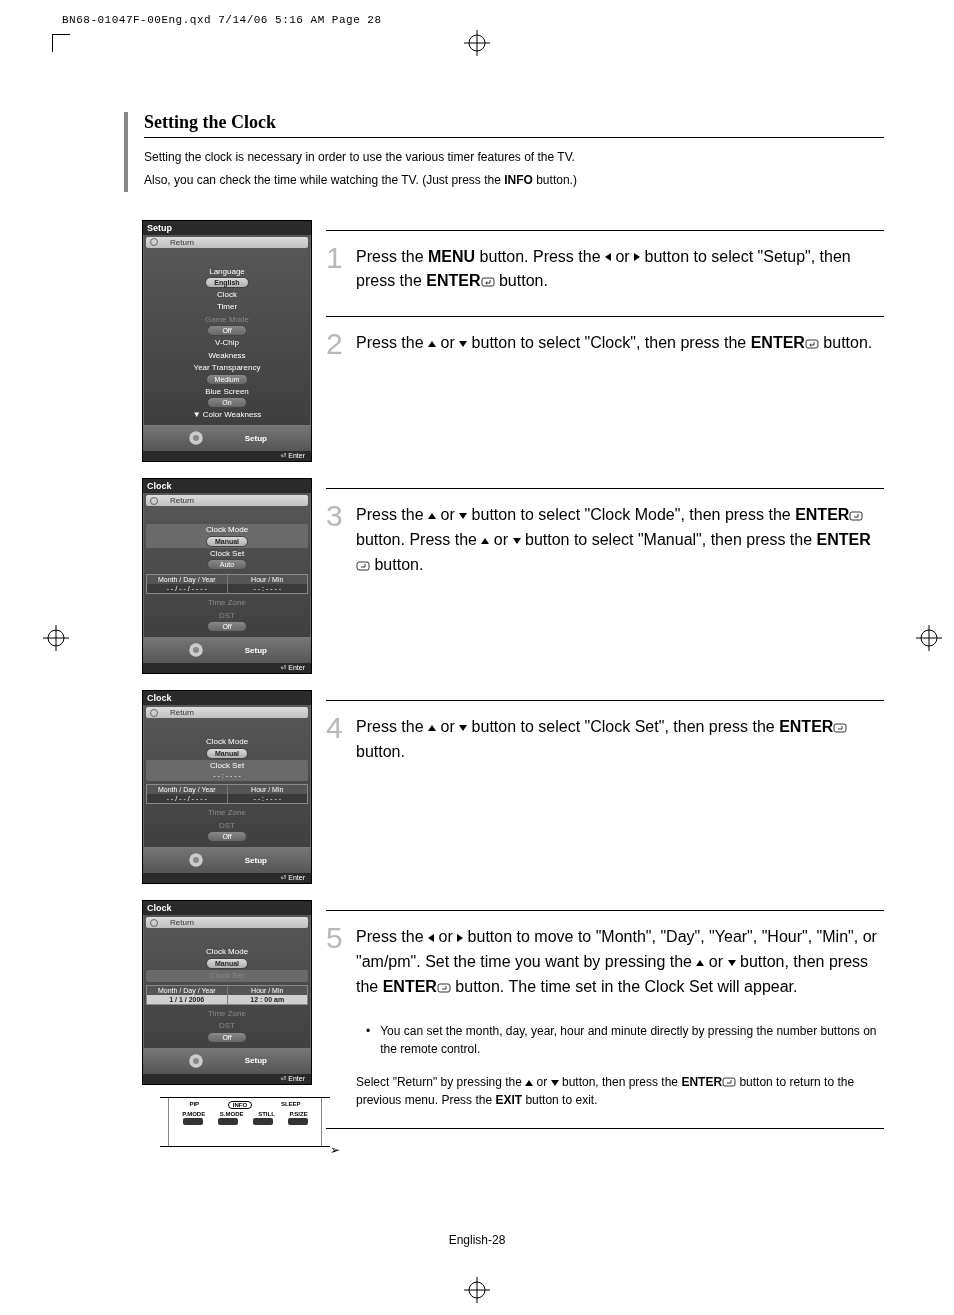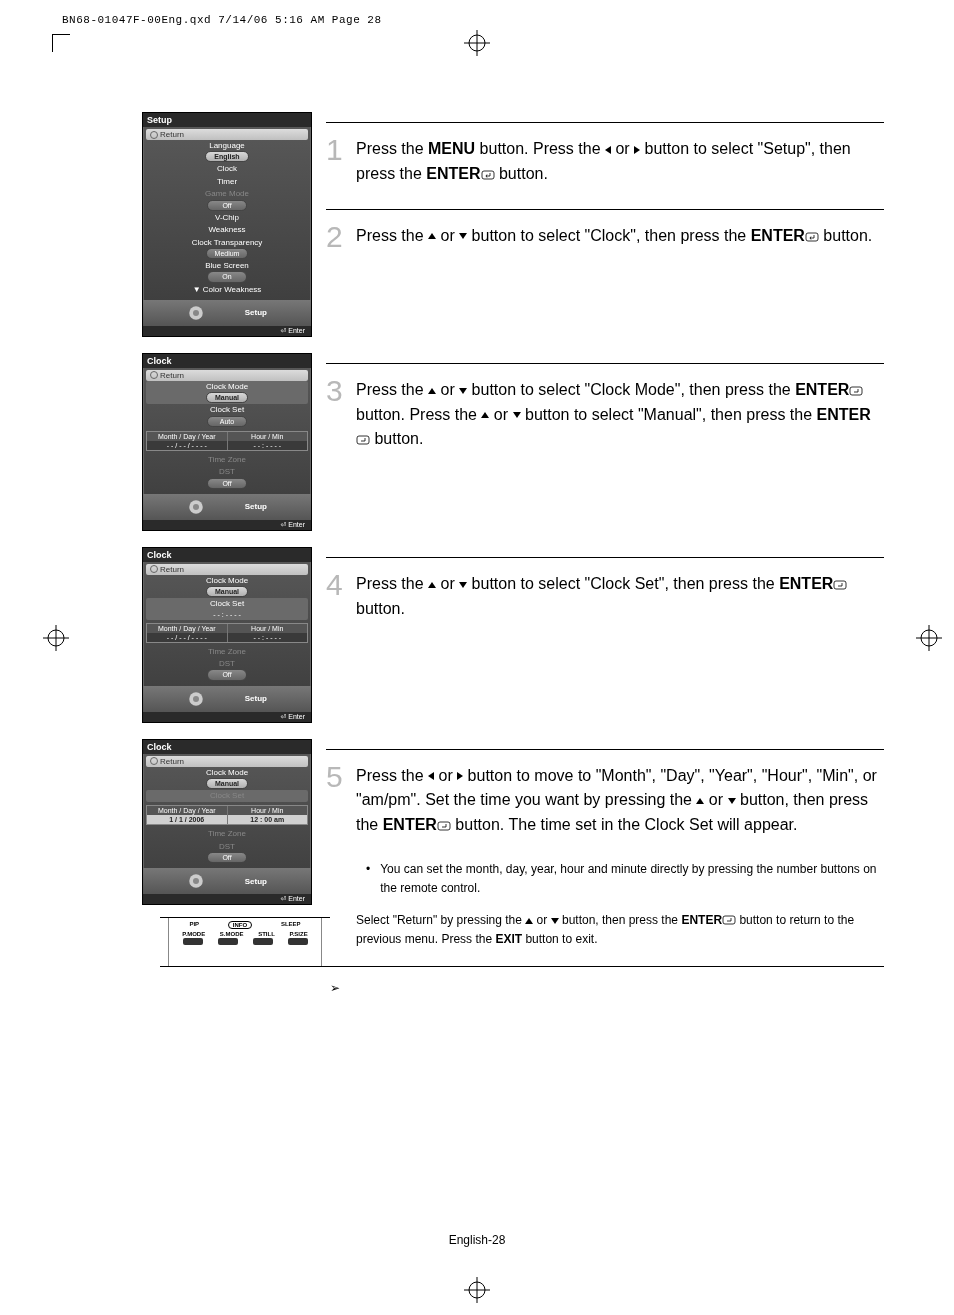--- a/index.html
+++ b/index.html
@@ -135,24 +135,24 @@
     padding: 2px 4px;
     font-weight: bold;
     font-size: 9px;
   }
   .tv-body { padding: 2px 3px 4px 3px; }
   .tv-return {
     background: linear-gradient(#dcdcdc,#c0c0c0);
     color:#333;
     padding: 1px 4px;
     border-radius:2px;
-    margin-bottom:0;
+    margin-bottom:18px;
     display:flex;
     align-items:center;
-    gap:2px;
+    gap:12px;
     font-size:8px;
   }
   .tv-return .ricon { width:8px;height:8px; border:1px solid #666; border-radius:50%; display:inline-block; position:relative;}
   .tv-row {
     display:flex;
     justify-content:space-between;
     align-items:center;
     padding: 1px 4px;
     font-size: 8px;
     line-height:1.3;
@@ -260,20 +260,27 @@
 <div class="crop-mark crop-right">
   <svg width="26" height="26">
       <circle cx="13" cy="13" r="8" fill="none" stroke="#000" stroke-width="1"></circle>
       <line x1="13" y1="0" x2="13" y2="26" stroke="#000"></line>
       <line x1="0" y1="13" x2="26" y2="13" stroke="#000"></line>
     </svg>
 </div>
 
 <div class="page">
 
+  <div class="title-block">
+    <h1>Setting the Clock</h1>
+    <p>Setting the clock is necessary in order to use the various timer features of the TV.</p>
+    <p>
+      <span>Also, you can check the time while watching the TV. (Just press the </span><b>INFO</b><span> button.)</span>
+    </p>
+  </div>
 
 
   <div class="content-row">
     <div class="menu-col">
       <div class="tv-menu">
         <div class="tv-title">Setup</div>
         <div class="tv-body">
           <div class="tv-return">
               <span class="ricon"></span>
               <span>Return</span>
@@ -292,21 +299,21 @@
               <span>Game Mode</span>
               <span class="tv-val">Off</span>
             </div>
           <div class="tv-row">
               <span>V-Chip</span>
             </div>
           <div class="tv-row">
               <span>Weakness</span>
             </div>
           <div class="tv-row">
-              <span>Clock Transparency</span>
+              <span>Year Transparency</span>
               <span class="tv-val">Medium</span>
             </div>
           <div class="tv-row">
               <span>Blue Screen</span>
               <span class="tv-val">On</span>
             </div>
           <div class="tv-row">
               <span>▼ Color Weakness</span>
             </div>
         </div>

